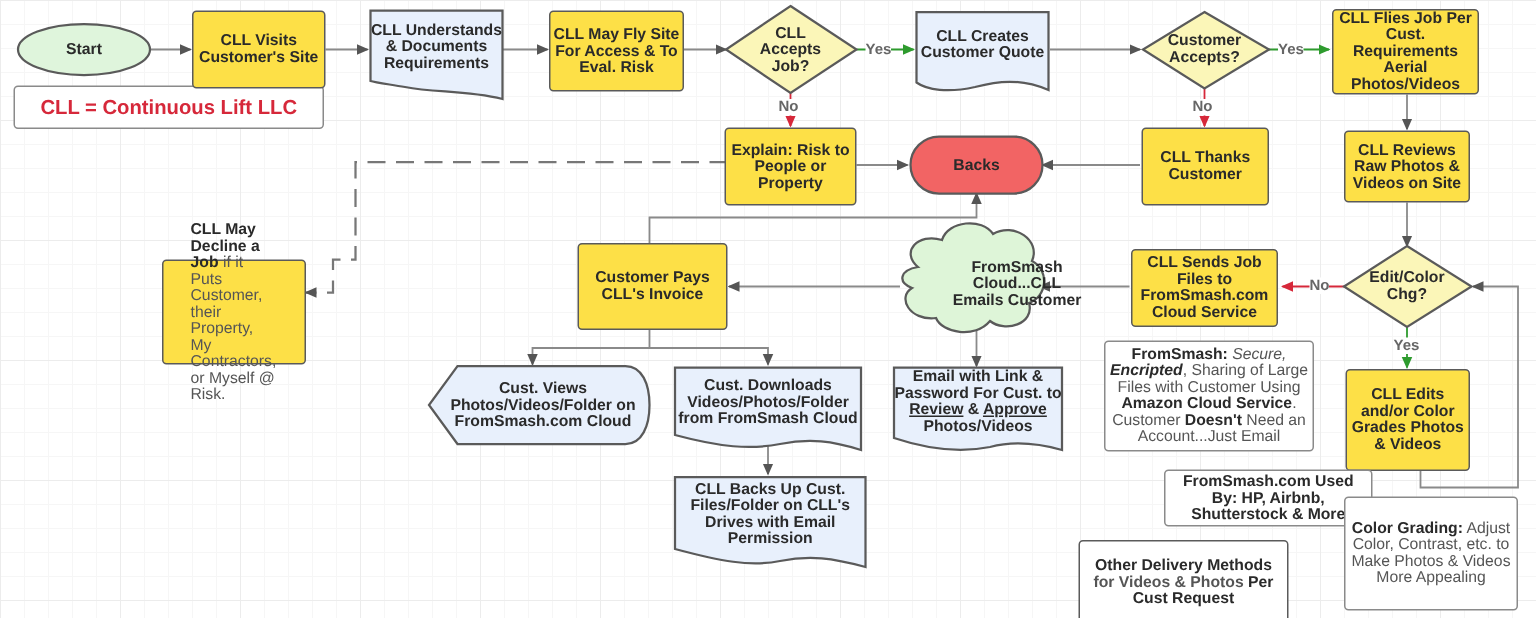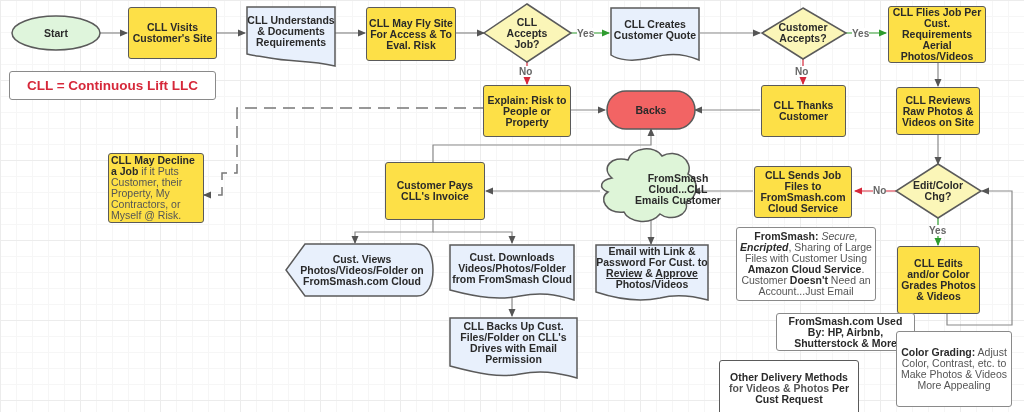--- a/index.html
+++ b/index.html
@@ -22,21 +22,21 @@
   }
   .proc { background: #fde047; border: 1.5px solid #5a5a5a; border-radius: 3px; padding: 2px; }
   .note { background: #ffffff; border: 1.5px solid #8a8a8a; border-radius: 3px; padding: 2px; font-weight: normal; color: #555; }
   .note b { color: #2a2a2a; }
   .label-text { position: absolute; font-size: 10px; font-weight: bold; color: #666; }
   .shape-text {
     position: absolute; box-sizing: border-box; display: flex; align-items: center; justify-content: center;
     text-align: center; font-weight: bold; font-size: 10.5px; line-height: 11px; color: #2a2a2a;
   }
   .legend {
-    position: absolute; left: 9px; top: 71px; width: 207px; height: 29px; box-sizing: border-box;
+    position: absolute; left: 9px; top: 57px; width: 207px; height: 29px; box-sizing: border-box;
     border: 1.5px solid #8a8a8a; border-radius: 3px; background: #fff;
     display: flex; align-items: center; justify-content: center;
     color: #d6283a; font-weight: bold; font-size: 13.5px;
   }
   u { text-decoration: underline; }
 </style>
 </head>
 <body>
 
 <svg class="wires" viewBox="0 0 1024 412">
@@ -127,21 +127,21 @@
 </div>
 <div class="shape-text" style="left:607px;top:91px;width:88px;height:38px;">
   <span>Backs</span>
 </div>
 <div class="node proc" style="left:761px;top:85px;width:85px;height:52px;">
   <span>CLL Thanks Customer</span>
 </div>
 <div class="node proc" style="left:896px;top:87px;width:84px;height:48px;">
   <span>CLL Reviews Raw Photos &amp; Videos on Site</span>
 </div>
-<div class="node proc" style="left:108px;top:153px;width:96px;height:70px;justify-content:flex-start;text-align:left;font-weight:normal;color:#555;padding:3px 2px;">
+<div class="node proc" style="left:108px;top:173px;width:96px;height:70px;justify-content:flex-start;text-align:left;font-weight:normal;color:#555;padding:3px 18px;">
   <span><b style="color:#2a2a2a">CLL May Decline a Job</b><span> if it Puts Customer, their Property, My Contractors, or Myself @ Risk.</span></span>
 </div>
 <div class="node proc" style="left:385px;top:162px;width:100px;height:58px;">
   <span>Customer Pays CLL's Invoice</span>
 </div>
 <div class="shape-text" style="left:602px;top:160px;width:88px;height:58px;margin-left:32px;">
   <span>FromSmash Cloud...CLL Emails Customer</span>
 </div>
 <div class="node proc" style="left:754px;top:166px;width:98px;height:52px;">
   <span>CLL Sends Job Files to FromSmash.com Cloud Service</span>

